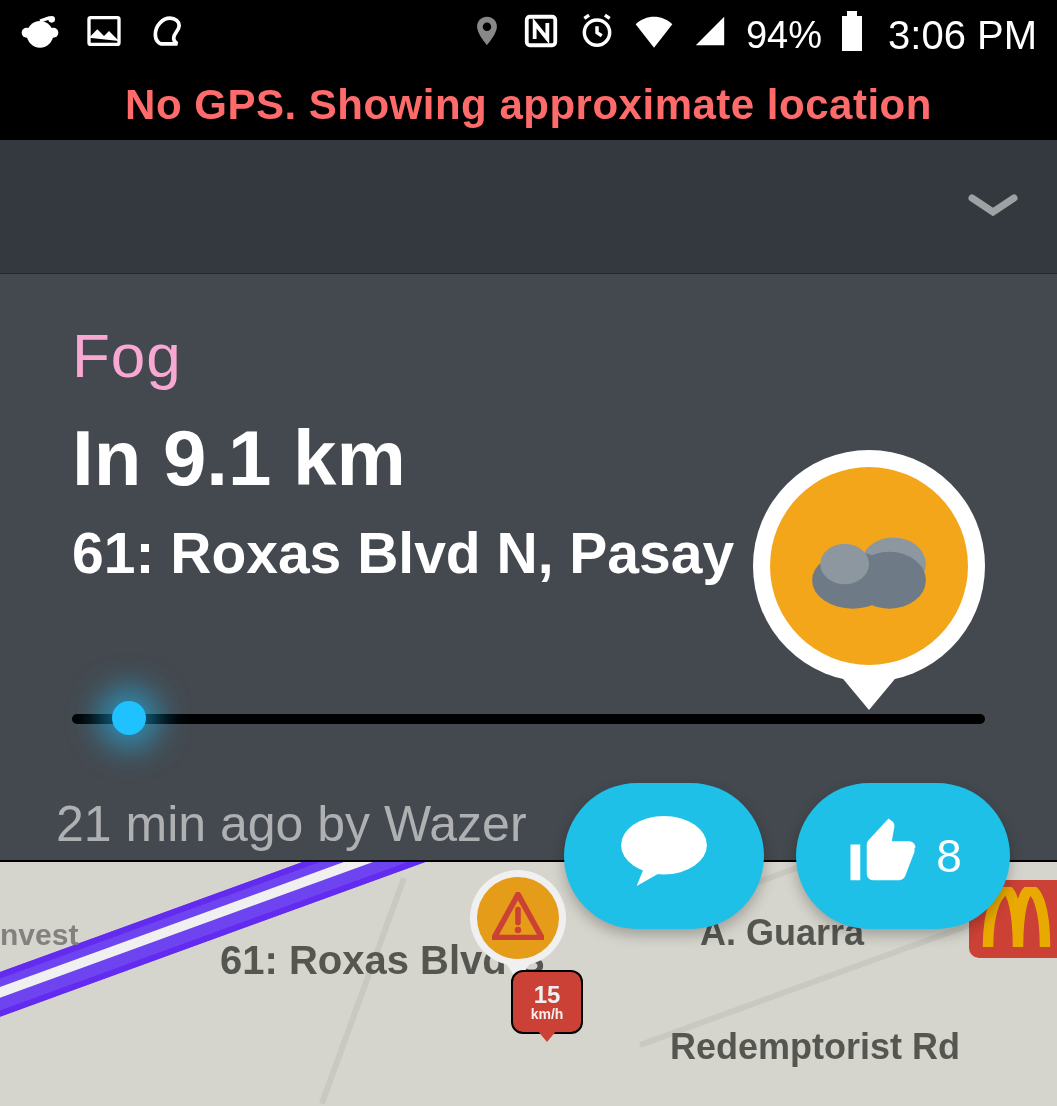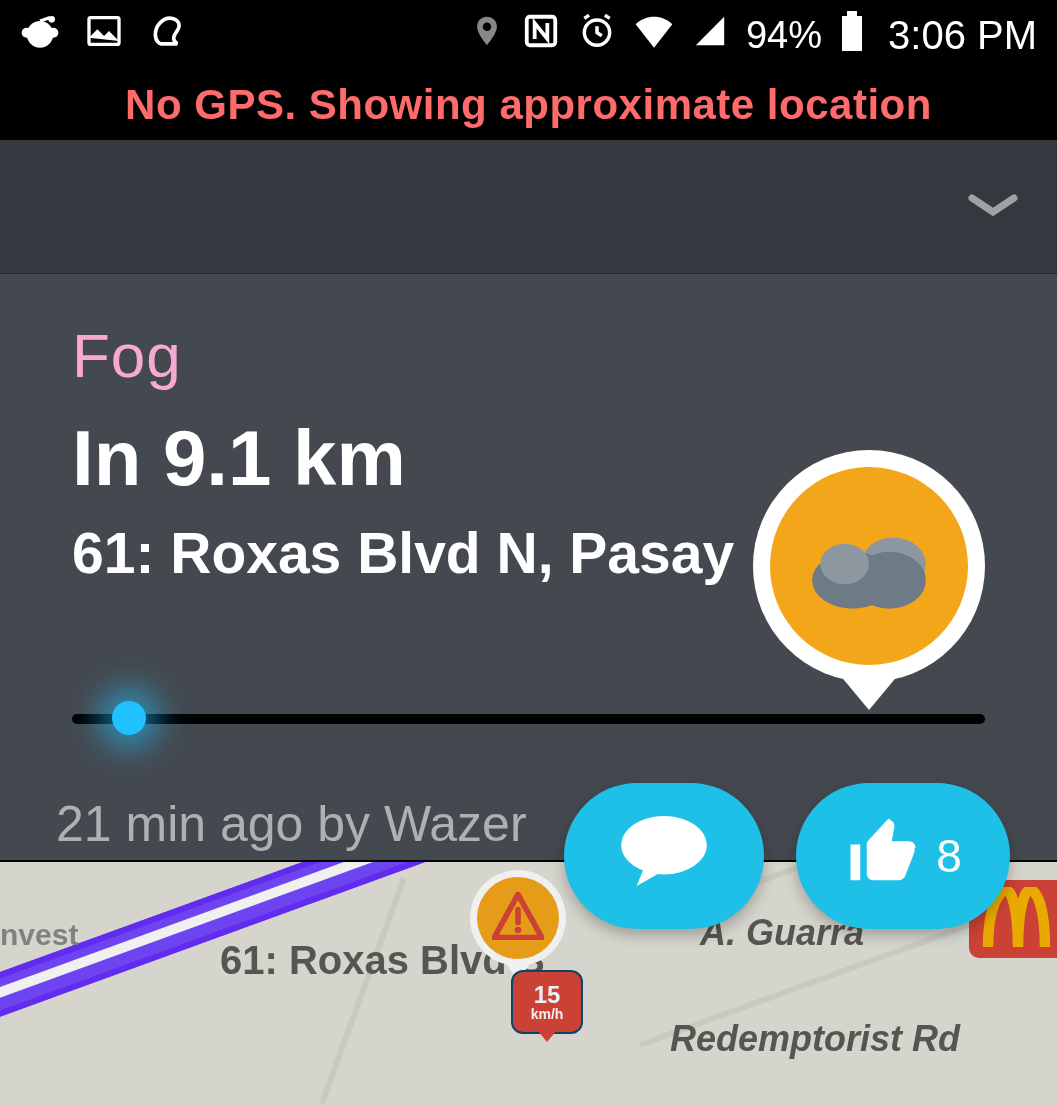--- a/index.html
+++ b/index.html
@@ -127,21 +127,21 @@
   .map {
     position: absolute;
     left: 0; right: 0; top: 862px; bottom: 0;
     background: #e3e3da;
     overflow: hidden;
     font-weight: 600;
   }
   .map-label { position: absolute; white-space: nowrap; }
   .map-label.grey  { color: #8a8b85; font-size: 30px; line-height: 1.15; }
   .map-label.road  { color: #5b5c56; font-size: 40px; }
-  .map-label.road2 { color: #5b5c56; font-size: 36px; font-style: italic; }
+  .map-label.road2 { color: #5b5c56; font-size: 36px; }
 
   .road-stroke {
     position: absolute;
     height: 28px;
     background: #7548ff;
     border-top: 6px solid #6a2dff;
     border-bottom: 6px solid #6a2dff;
     transform-origin: left center;
   }
   .road-stroke.white { background: #fff; border: none; height: 10px; }
@@ -165,21 +165,21 @@
     border-left:14px solid transparent;
     border-right:14px solid transparent;
     border-top:22px solid #fff;
   }
 
   .speed-badge {
     position: absolute;
     top: 108px; left: 511px;
     width: 72px; height: 64px;
     background: #d9463a;
-    border: 2px solid #0c4a6e;
+    border: 2px solid #000000;
     border-radius: 12px;
     color: #fff;
     display: flex;
     flex-direction: column;
     align-items: center;
     justify-content: center;
     font-size: 24px;
     line-height: 1.05;
   }
   .speed-badge .u { font-size: 14px; }
@@ -331,21 +331,21 @@
   <div class="street" style="top:60px; left:640px; width:440px; transform:rotate(-20deg);"></div>
   <div class="street" style="top:180px; left:640px; width:460px; transform:rotate(-20deg);"></div>
   <div class="street" style="top:8px; left:360px; width:6px; height:240px; transform:rotate(20deg);"></div>
 
   <div class="map-label grey" style="top:56px; left:0;">
     <span>nvest</span><br>
   </div>
 
   <div class="map-label road" style="top:76px; left:220px;">61: Roxas Blvd S</div>
   <div class="map-label road2" style="top:50px; left:700px;">A. Guarra</div>
-  <div class="map-label road2" style="top:156px; left:670px;">Redemptorist Rd</div>
+  <div class="map-label road2" style="top:164px; left:670px;">Redemptorist Rd</div>
 
   <div class="hazard-pin">
     <div class="hazard-pin-inner">
       <span>
         <svg width="52" height="48" viewBox="0 0 24 22">
           <path d="M12 1L23 21H1L12 1z" fill="none" stroke="#d9463a" stroke-width="2.6" stroke-linejoin="round"></path>
           <line x1="12" y1="8" x2="12" y2="14" stroke="#d9463a" stroke-width="2.6" stroke-linecap="round"></line>
           <circle cx="12" cy="17.5" r="1.5" fill="#d9463a"></circle>
         </svg>
       </span>

